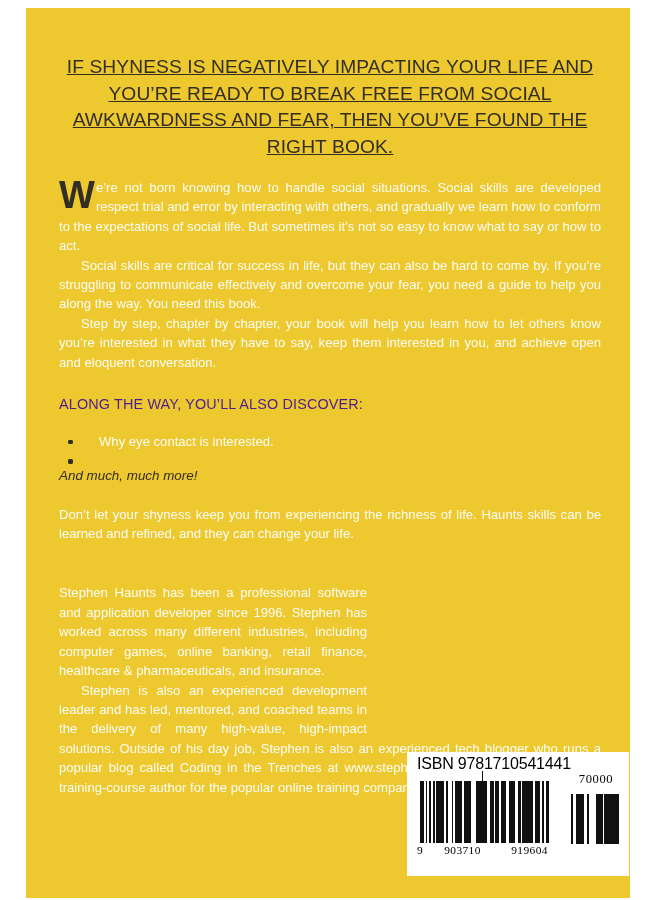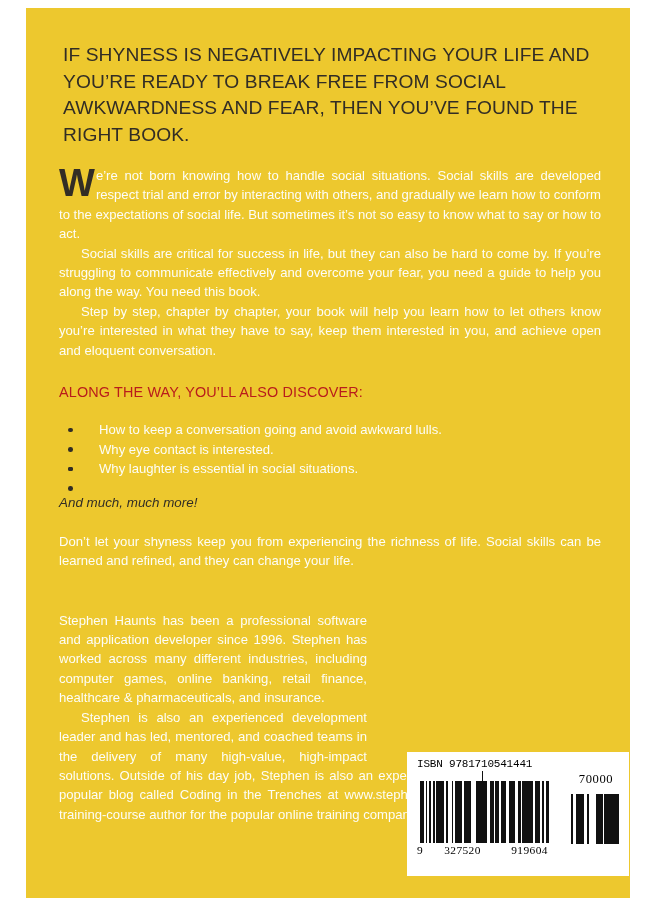--- a/index.html
+++ b/index.html
@@ -32,24 +32,25 @@
     left: 33px;
     top: 30px;
     width: 542px;
   }
 
   
   .headline {
     color: #322d25;
     font-size: 19.2px;
     line-height: 26.5px;
-    text-align: left;
+    text-align: center;
     letter-spacing: 0.1px;
-    margin: 4px 0 18px 0;
+    margin: 16px 0 18px 0;
     padding: 0 4px;
+    text-decoration: underline;
   }
 
   
   .body-block {
     color: #fdfdf7;
     font-size: 13.1px;
     line-height: 19.4px;
     text-align: justify;
     margin: 0;
   }
@@ -69,21 +70,21 @@
     color: #322d25;
     font-weight: bold;
     font-size: 38px;
     line-height: 33px;
     margin: 1px 1px 0 0;
     font-family: "Liberation Sans", sans-serif;
   }
 
   
   .section-heading {
-    color: #b91c1c;
+    color: #4c1d95;
     font-size: 14.4px;
     line-height: 20px;
     letter-spacing: 0.15px;
     margin: 0;
   }
 
   .spacer-22 { height: 22px; }
   .spacer-18 { height: 18px; }
   .spacer-14 { height: 14px; }
   .spacer-20 { height: 20px; }
@@ -138,22 +139,22 @@
     top: 744px;
     width: 222px;
     height: 124px;
     background: #ffffff;
     box-sizing: border-box;
     padding: 6px 8px 5px 10px;
     overflow: hidden;
   }
   .barcode-isbn {
     color: #000;
-    font-family: Liberation Mono, monospace;
-    font-size: 11px;
+    font-family: Liberation Sans, sans-serif;
+    font-size: 16px;
     line-height: 12px;
     letter-spacing: -0.2px;
     white-space: nowrap;
   }
   .bc-row {
     display: flex;
     align-items: flex-end;
     margin-top: 1px;
   }
   .bc-main {
@@ -208,35 +209,34 @@
       <p>Step by step, chapter by chapter, your book will help you learn how to let others know you’re interested in what they have to say, keep them interested in you, and achieve open and eloquent conversation.</p>
     </div>
 
     <div class="spacer-22"></div>
 
     <div class="section-heading">ALONG THE WAY, YOU’LL ALSO DISCOVER:</div>
 
     <div class="spacer-18"></div>
 
     <ul class="bullets">
-      <li><span class="dot"></span><span>How to keep a conversation going and avoid awkward lulls.</span></li>
+      <li><span class="dot"></span></li>
       <li><span class="dot"></span><span>Why eye contact is interested.</span></li>
       <li><span class="dot"></span></li>
-      <li><span class="dot"></span><span>Why laughter is essential in social situations.</span></li>
       <li><span class="dot"></span></li>
     </ul>
 
     <div class="spacer-14"></div>
 
     <div class="much-more">And much, much more!</div>
 
     <div class="spacer-20"></div>
 
     <div class="body-block">
-      <p>Don’t let your shyness keep you from experiencing the richness of life. Social skills can be learned and refined, and they can change your life.</p>
+      <p>Don’t let your shyness keep you from experiencing the richness of life. Haunts skills can be learned and refined, and they can change your life.</p>
     </div>
 
     <div class="spacer-22"></div>
 
 
     <div class="spacer-18"></div>
 
     <div class="body-block author-wrap">
       <div class="barcode-float"></div>
       <p>Stephen Haunts has been a professional software and application developer since 1996. Stephen has worked across many different industries, including computer games, online banking, retail finance, healthcare &amp; pharmaceuticals, and insurance.</p>
@@ -317,21 +317,21 @@
             <span class="short" style="width:2px;background:#ffffff"></span>
             <span class="short" style="width:2px;background:#111"></span>
             <span class="short" style="width:2px;background:#ffffff"></span>
             <span class="short" style="width:2px;background:#111"></span>
             <span class="short" style="width:1px;background:#111"></span>
             <span class="" style="width:3px;background:#ffffff"></span>
             <span class="" style="width:2px;background:#ffffff"></span>
           </div>
         <div class="bc-digits">
           <span class="d1">9</span>
-          <span class="d2">327520</span>
+          <span class="d2">903710</span>
           <span class="d3">919604</span>
         </div>
       </div>
       <div class="bc-supp">
         <div class="bc-supp-num">70000</div>
         <div class="bars supp" id="bars-supp">
             <span class="short" style="width:2px;background:#111"></span>
             <span class="short" style="width:3px;background:#ffffff"></span>
             <span class="short" style="width:1px;background:#111"></span>
             <span class="short" style="width:1px;background:#111"></span>

